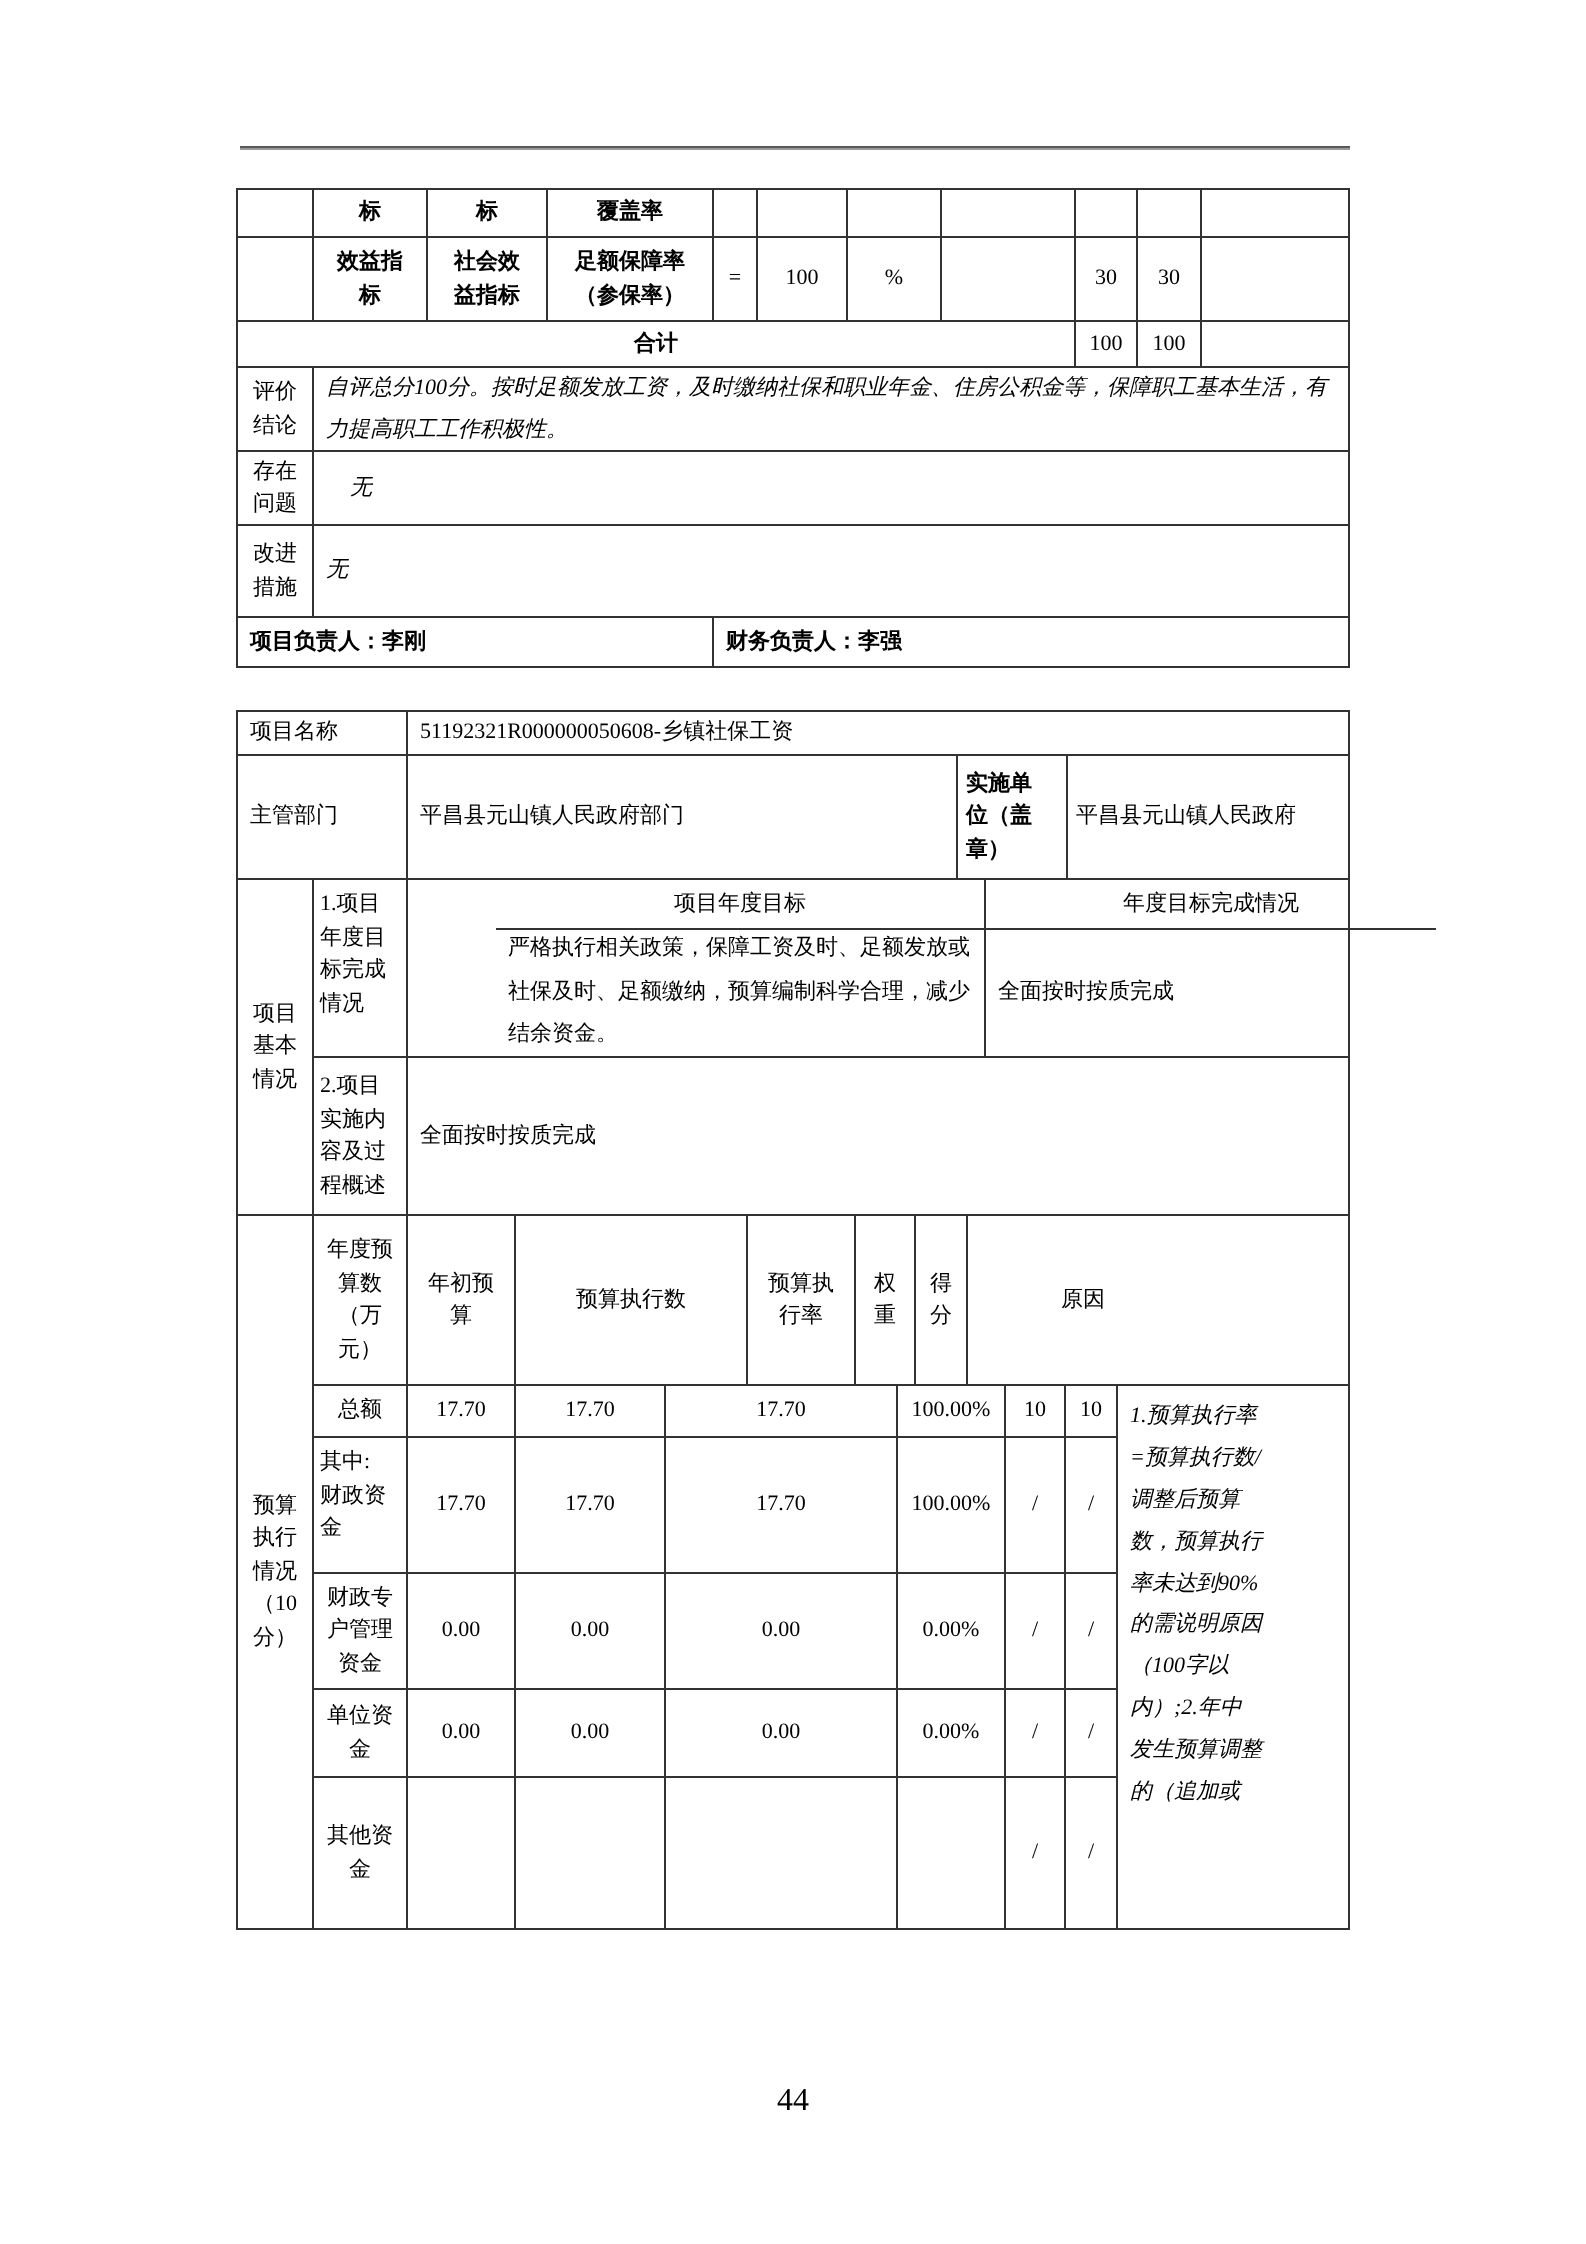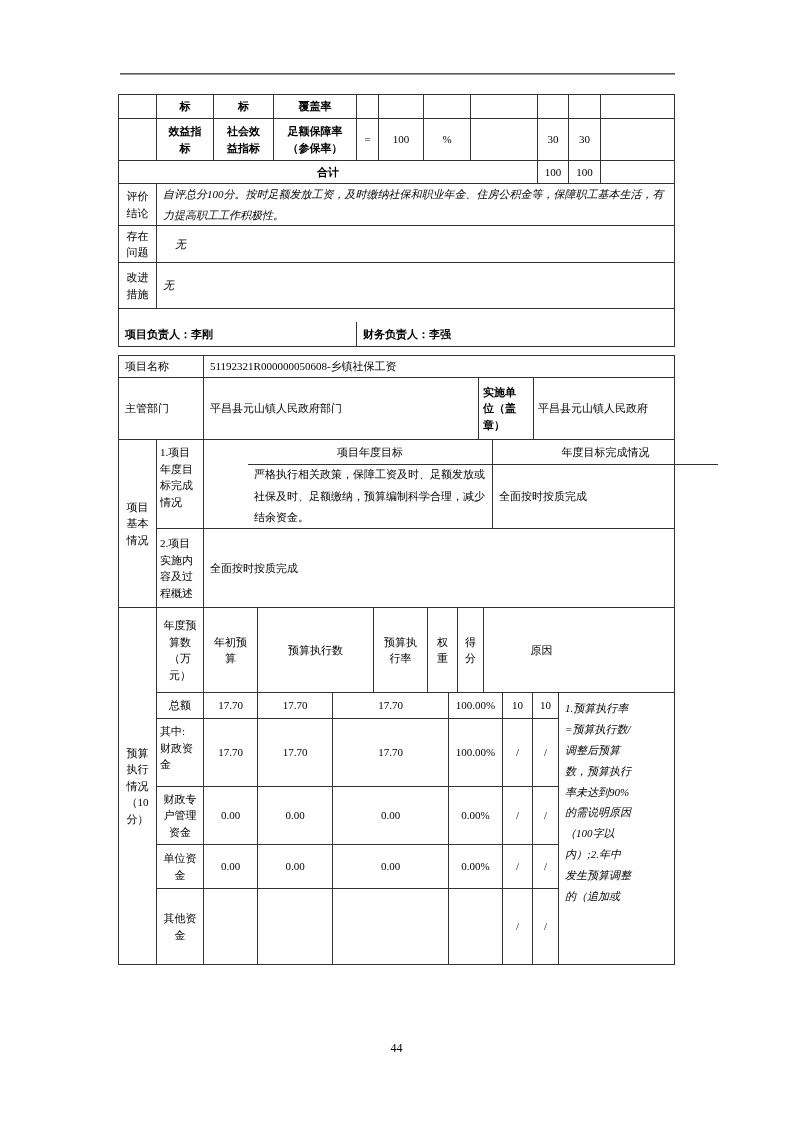--- a/index.html
+++ b/index.html
@@ -24,21 +24,21 @@
   .tc.l { justify-content:flex-start; text-align:left; }
   .tc.topl { align-items:flex-start; }
   .b { font-weight:bold; }
   .i { font-style:italic; }
   .col { display:flex; flex-direction:column; flex-shrink:0; }
   .title-cell { font-size:19px; font-weight:bold; letter-spacing:1px; }
   .para { line-height:1.95; }
   .concl { line-height:1.85; }
   .reason-text { width:66px; line-height:1.9; }
   .pagenum { position:absolute; left:0; top:1039px; width:100%;
-    text-align:center; font-size:12px; }
+    text-align:center; font-size:16px; }
 </style>
 </head>
 <body>
 
 <div id="page">
 
   <div class="hdr-rule"></div>
 
   <div class="tbl" style="left:118px; top:94px; width:557px;">
 
@@ -91,21 +91,21 @@
 问题</div>
       <div class="tc last l i" style="width:517px; padding:2px 6px;">无</div>
     </div>
 
     <div class="trow" style="height:46px;">
       <div class="tc" style="width:38px;">改进
 措施</div>
       <div class="tc last l i" style="width:517px; padding:2px 6px;">无</div>
     </div>
 
-    <div class="trow last" style="height:24px;margin-top:13px;">
+    <div class="trow last" style="height:24px;">
       <div class="tc l b" style="width:238px; padding:2px 6px;">项目负责人：李刚</div>
       <div class="tc last l b" style="width:317px; padding:2px 6px;">财务负责人：李强</div>
     </div>
   </div>
 
   <div class="tbl" style="left:118px; top:355px; width:557px;">
 
 
     <div class="trow" style="height:22px;">
       <div class="tc l" style="width:85px; padding:2px 6px;">项目名称</div>

